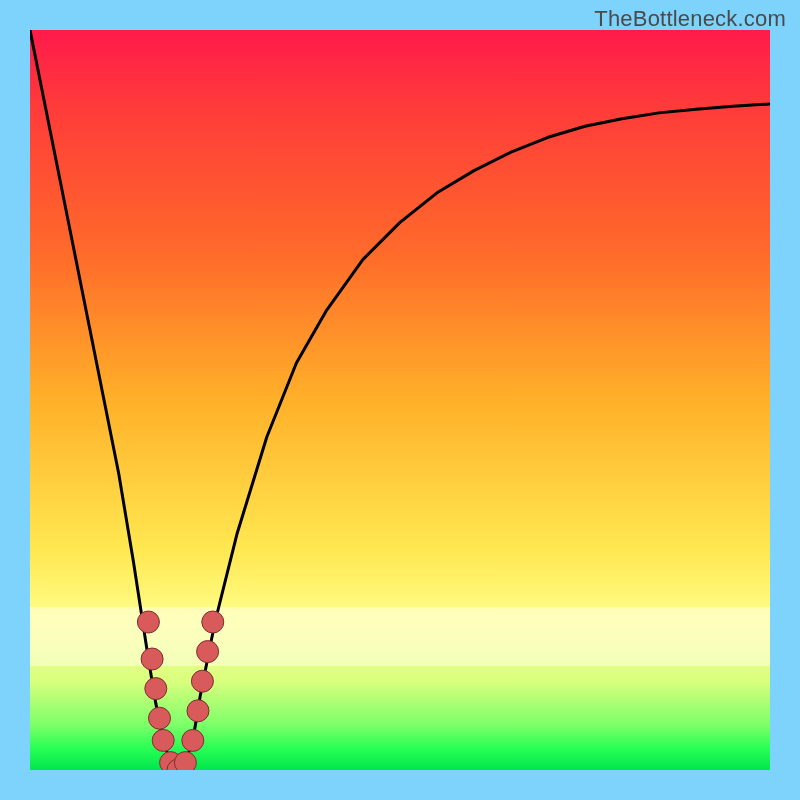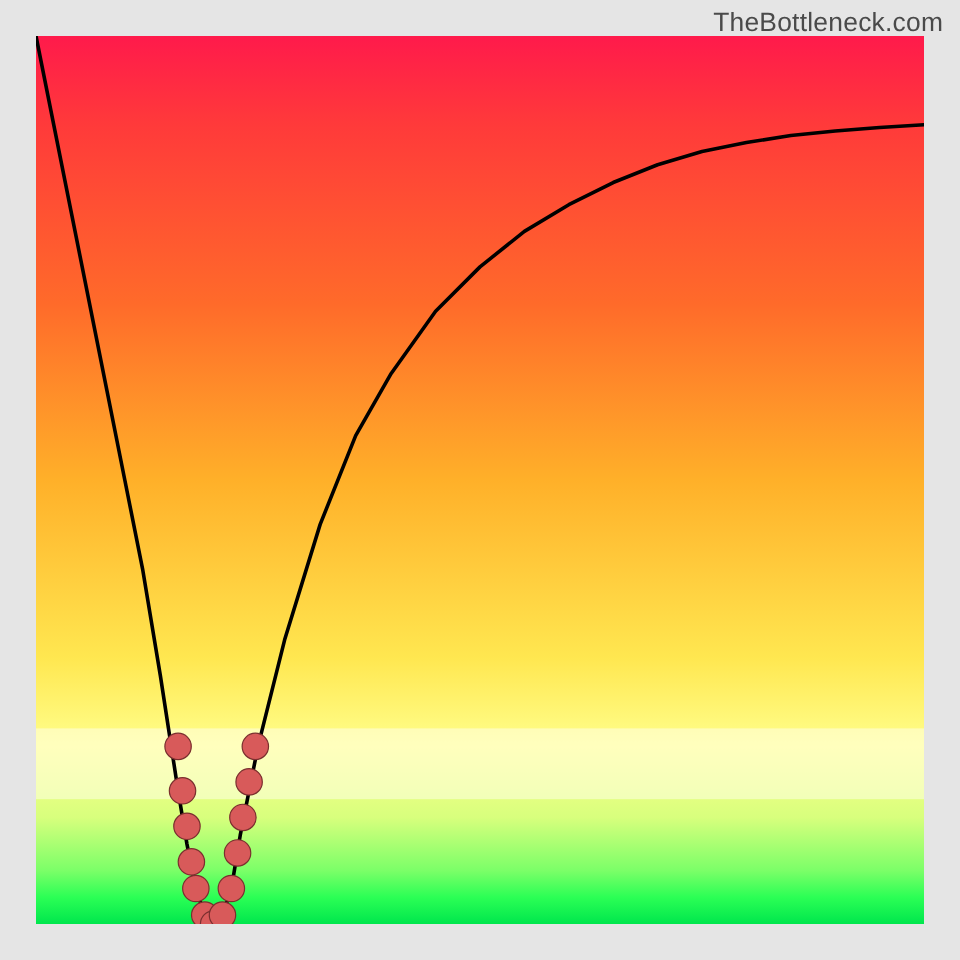--- a/index.html
+++ b/index.html
@@ -8,21 +8,21 @@
     width: 800px;
     height: 800px;
     overflow: hidden;
     background: #000;
     font-family: Arial, Helvetica, sans-serif;
   }
   .frame {
     position: relative;
     width: 800px;
     height: 800px;
-    background: #e5e5e5;
+    background: #7dd3fc;
   }
   .plot-area {
     position: absolute;
     left: 30px;
     top: 30px;
     width: 740px;
     height: 740px;
     
     background: linear-gradient(
       to bottom,

